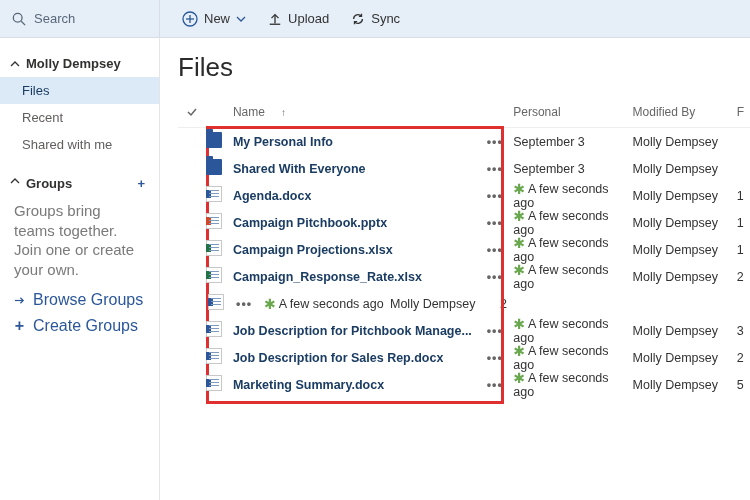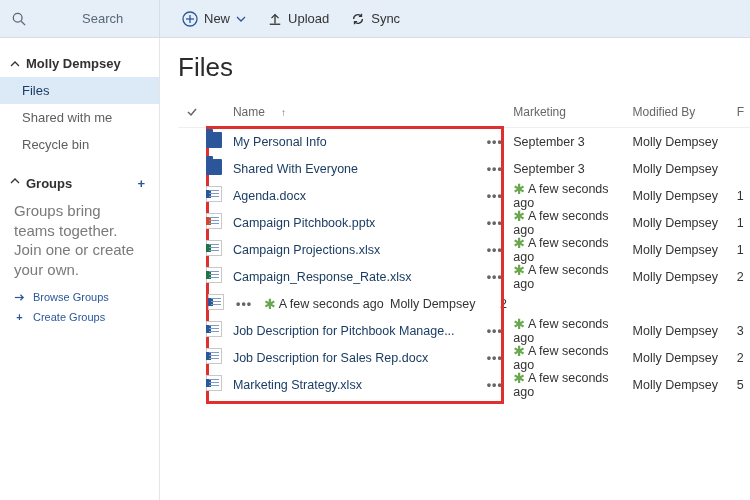--- a/index.html
+++ b/index.html
@@ -1,32 +1,32 @@
 <!DOCTYPE html>
 <html><head>
 <meta charset="utf-8">
 <style>
   * { box-sizing: border-box; margin: 0; padding: 0; }
   html, body { width: 750px; height: 500px; font-family: "Segoe UI", Arial, sans-serif; font-size: 13px; color: #333; background: #fff; overflow: hidden; }
   .topbar { display: flex; align-items: center; height: 38px; background: #e6eef7; border-bottom: 1px solid #d6dde6; }
-  .topbar .search { display: flex; align-items: center; width: 160px; height: 100%; border-right: 1px solid #d6dde6; padding-left: 12px; color: #58687a; gap: 48px; }
+  .topbar .search { display: flex; align-items: center; width: 160px; height: 100%; border-right: 1px solid #d6dde6; padding-left: 12px; color: #58687a; }
   .topbar .search svg { margin-right: 8px; }
   .topbar .actions { display: flex; align-items: center; padding-left: 22px; gap: 22px; }
   .action-item { display: flex; align-items: center; gap: 6px; color: #2b579a; cursor: pointer; }
   .action-item span.txt { color: #333; }
   .layout { display: flex; height: calc(500px - 38px); }
   .sidebar { width: 160px; border-right: 1px solid #e5e5e5; padding-top: 14px; background: #fff; }
   .sb-section { margin-bottom: 14px; }
   .sb-head { display: flex; align-items: center; justify-content: space-between; padding: 4px 14px 6px 10px; font-weight: 600; color: #323130; }
   .sb-head .chev { margin-right: 6px; }
   .sb-head .plus { color: #2b579a; font-weight: 600; }
   .sb-item { padding: 6px 10px 6px 22px; color: #605e5c; cursor: pointer; }
   .sb-item.active { background: #dceaf7; color: #1b3d63; }
   .sb-note { padding: 4px 14px 8px 14px; color: #7a7a7a; font-size: 15px; line-height: 1.3; }
-  .sb-link { display: flex; align-items: center; gap: 8px; padding: 4px 14px; color: #2b579a; cursor: pointer; font-size: 11px; }
+  .sb-link { display: flex; align-items: center; gap: 8px; padding: 4px 14px; color: #2b579a; cursor: pointer; font-size: 16px; }
   .main { flex: 1; padding: 14px 0 0 18px; overflow: hidden; }
   .page-title { font-size: 26px; font-weight: 400; color: #2b2b2b; margin-bottom: 14px; }
   .grid-head { display: flex; align-items: center; padding: 8px 0 8px 0; border-bottom: 1px solid #eee; color: #666; font-size: 12px; }
   .col-check { width: 30px; display:flex; justify-content:center; }
   .col-icon  { width: 28px; }
   .col-name  { width: 268px; display:flex; align-items:center; gap:16px;}
   .col-more  { width: 28px; }
   .col-mod   { width: 126px; }
   .col-by    { width: 110px; }
   .col-tail  { width: 14px; overflow:hidden; }
@@ -37,21 +37,21 @@
   .file-icon { width: 16px; height: 16px; display:inline-block; }
   .fi-folder { background: #2b579a; border-radius: 1px; position:relative; }
   .fi-folder::before { content:""; position:absolute; top:-3px; left:0; width:7px; height:3px; background:#2b579a; border-radius:1px 1px 0 0;}
   .fi-doc { background:#fff; border:1px solid #c8c8c8; position:relative; }
   .fi-doc .bar { position:absolute; left:2px; right:2px; height:1px; background:#7d9bc1; }
   .fi-doc.word .accent { position:absolute; left:-1px; top:3px; width:5px; height:8px; background:#2b579a; }
   .fi-doc.ppt  .accent { position:absolute; left:-1px; top:3px; width:5px; height:8px; background:#d24726; }
   .fi-doc.xls  .accent { position:absolute; left:-1px; top:3px; width:5px; height:8px; background:#217346; }
   .more-dots { color:#666; letter-spacing:1px; cursor:pointer; font-weight:bold; }
   .new-dot { color:#6aa84f; font-size:14px; line-height:0; margin-right:3px; position:relative; top:1px;}
-  .name-link { color:#1b3d63; cursor:pointer; white-space:nowrap; overflow:hidden; text-overflow:ellipsis; max-width: 240px; display:inline-block;}
+  .name-link { color:#1b3d63; cursor:pointer; white-space:nowrap; overflow:hidden; text-overflow:ellipsis; max-width: 240px; display:inline-block;font-weight:bold;}
   .sort-arrow { font-size:10px; color:#666; }
 </style>
 </head>
 <body>
 
 <div class="topbar">
   <div class="search">
     <svg width="14" height="14" viewBox="0 0 16 16">
         <circle cx="6.5" cy="6.5" r="5" fill="none" stroke="#58687a" stroke-width="1.5"></circle>
         <line x1="10.5" y1="10.5" x2="15" y2="15" stroke="#58687a" stroke-width="1.5"></line>
@@ -95,22 +95,22 @@
     <div class="sb-section">
       <div class="sb-head">
         <span style="display:flex;align-items:center;">
           <svg class="chev" width="10" height="10" viewBox="0 0 10 10">
               <polyline points="1,7 5,3 9,7" fill="none" stroke="#333" stroke-width="1.3"></polyline>
             </svg>
           <span>Molly Dempsey</span>
         </span>
       </div>
       <div class="sb-item active"><span>Files</span></div>
+      <div class="sb-item"><span>Recent</span></div>
       <div class="sb-item"><span>Shared with me</span></div>
-      <div class="sb-item"><span>Recycle bin</span></div>
     </div>
     <div class="sb-section">
       <div class="sb-head">
         <span style="display:flex;align-items:flex-start;">
           <svg class="chev" width="10" height="10" viewBox="0 0 10 10">
               <polyline points="1,7 5,3 9,7" fill="none" stroke="#333" stroke-width="1.3"></polyline>
             </svg>
           <span>Groups</span>
         </span>
         <span class="plus">+</span>
@@ -138,21 +138,21 @@
         <svg width="12" height="12" viewBox="0 0 12 12">
             <polyline points="2,6 5,9 10,3" fill="none" stroke="#666" stroke-width="1.5"></polyline>
           </svg>
       </div>
       <div class="col-icon"></div>
       <div class="col-name">
         <span>Name</span>
         <span class="sort-arrow">↑</span>
       </div>
       <div class="col-more"></div>
-      <div class="col-mod"><span>Marketing</span></div>
+      <div class="col-mod"><span>Personal</span></div>
       <div class="col-by"><span>Modified By</span></div>
       <div class="col-tail"><span>F</span></div>
     </div>
 
     <div class="rows" id="rows">
       <div class="red-overlay"></div>
     <div class="row">
           <div class="col-check"></div>
           <div class="col-icon"><span class="file-icon fi-folder"></span></div>
           <div class="col-name">
@@ -245,21 +245,21 @@
           </div>
           <div class="col-more"><span class="more-dots">•••</span></div>
           <div class="col-mod"><span class="new-dot">✱</span>A few seconds ago</div>
           <div class="col-by">Molly Dempsey</div>
           <div class="col-tail">2</div>
         </div>
         <div class="row">
           <div class="col-check"></div>
           <div class="col-icon"><span class="file-icon fi-doc word"><span class="accent"></span><span class="bar" style="top:3px"></span><span class="bar" style="top:6px"></span><span class="bar" style="top:9px"></span></span></div>
           <div class="col-name">
-            <span class="name-link">Marketing Strategy.xlsx</span>
+            <span class="name-link">Marketing Summary.docx</span>
           </div>
           <div class="col-more"><span class="more-dots">•••</span></div>
           <div class="col-mod"><span class="new-dot">✱</span>A few seconds ago</div>
           <div class="col-by">Molly Dempsey</div>
           <div class="col-tail">5</div>
         </div>
       </div>
   </div>
 </div>
 

